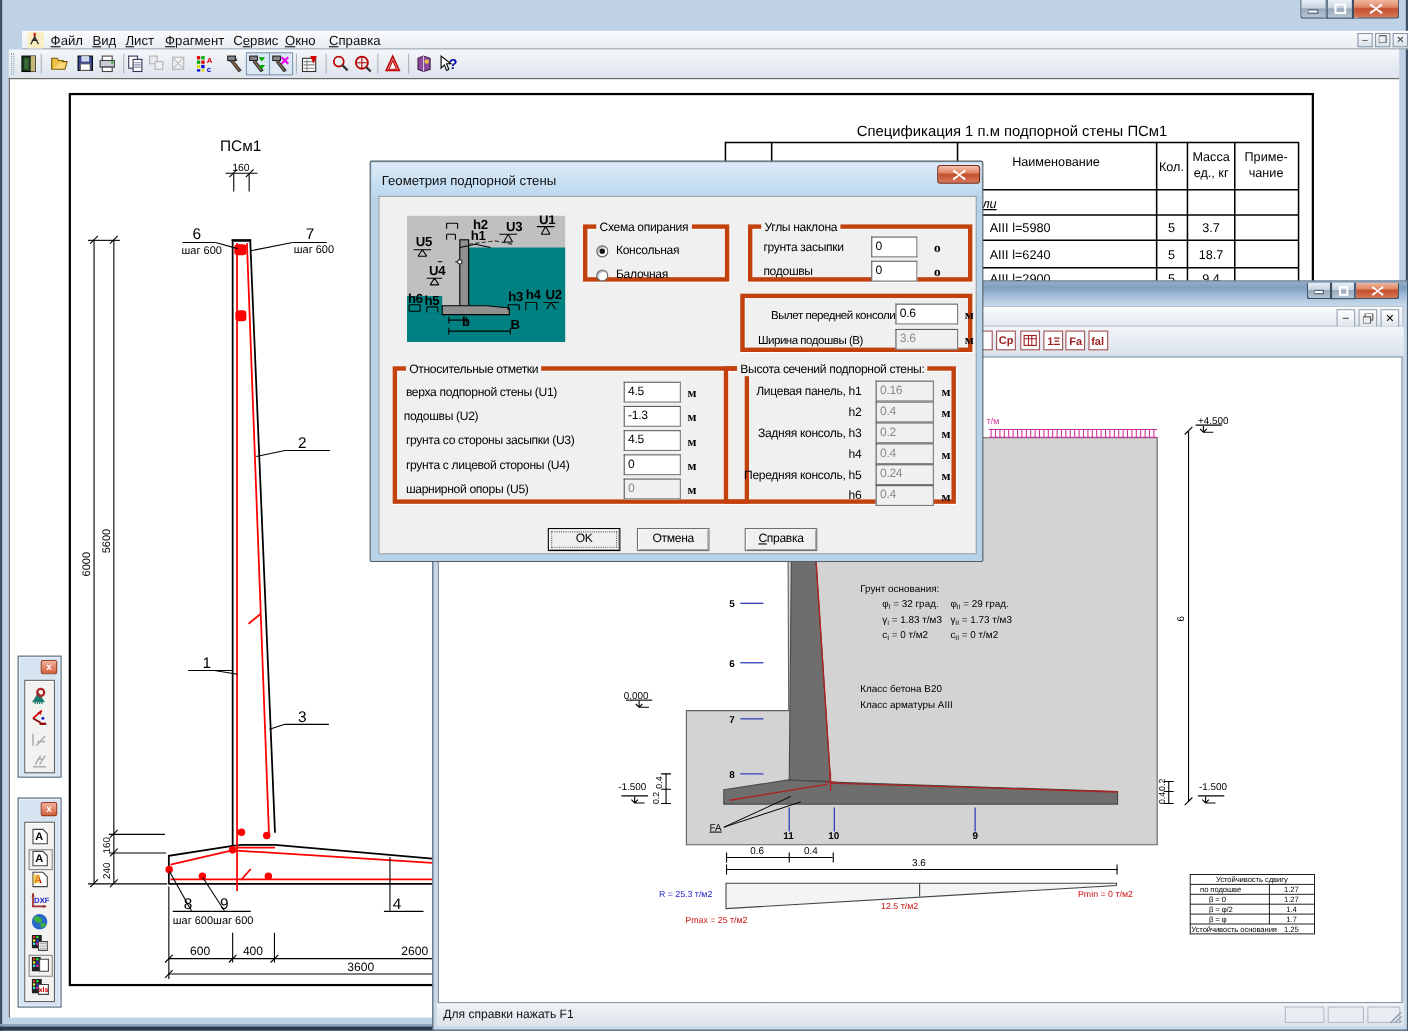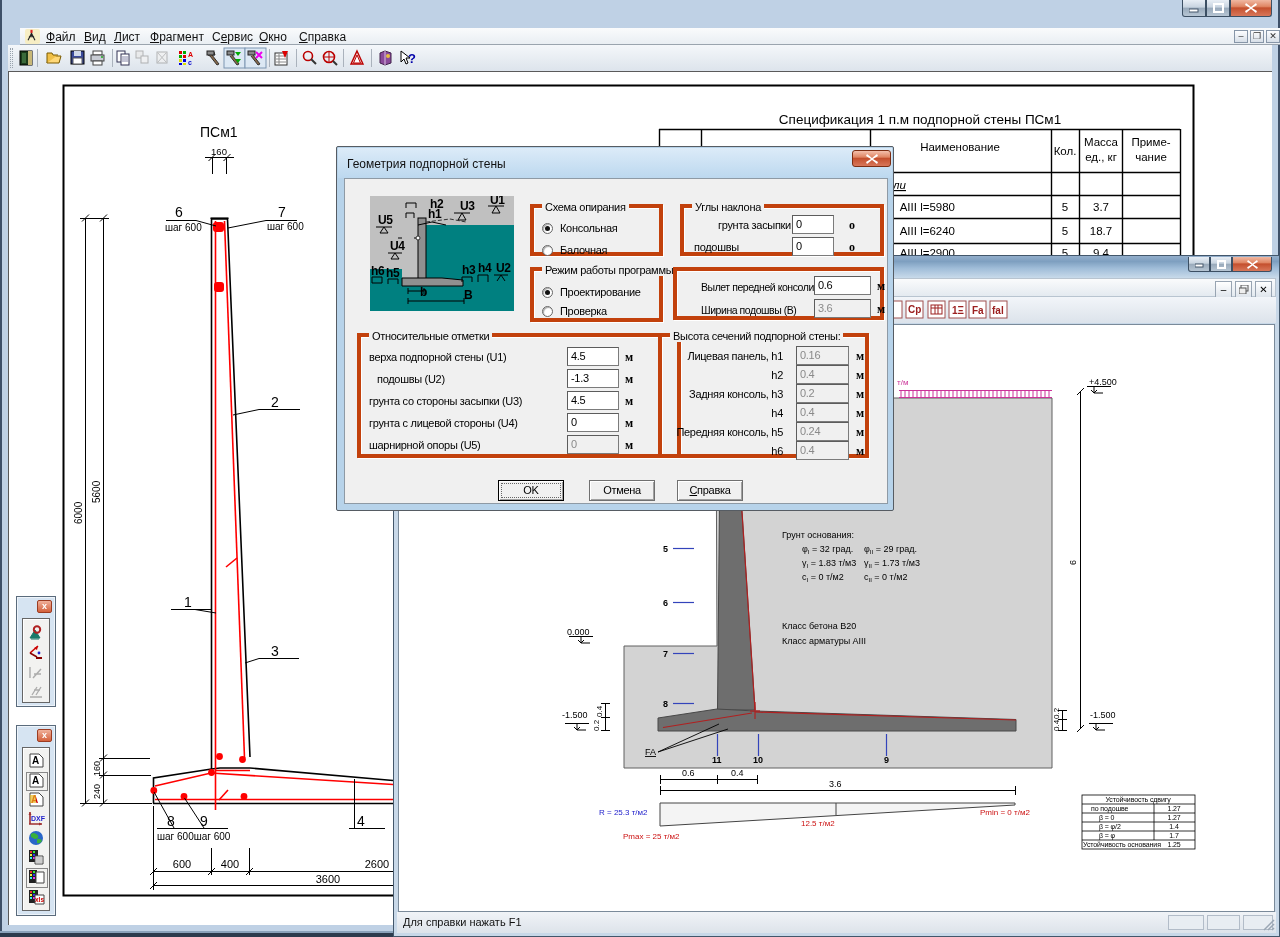--- a/index.html
+++ b/index.html
@@ -752,51 +752,44 @@
     <div class="group" style="left:185px;top:25px;width:133px;height:52px;">
       <div class="glabel">Схема опирания</div>
       <div class="radio sel" style="left:8px;top:15px;"></div>
       <div style="position:absolute;left:26px;top:14px;">Консольная</div>
       <div class="radio" style="left:8px;top:37px;"></div>
       <div style="position:absolute;left:26px;top:36px;">Балочная</div>
     </div>
 
     <div class="group" style="left:335px;top:25px;width:204px;height:52px;">
       <div class="glabel">Углы наклона</div>
-      <div style="position:absolute;left:10px;top:11px;margin-left:24px;">грунта засыпки</div>
+      <div style="position:absolute;left:10px;top:11px;">грунта засыпки</div>
       <div class="field" style="left:108px;top:7px;width:42px;">0</div>
       <div class="unit" style="left:165px;top:10px;">o</div>
       <div style="position:absolute;left:10px;top:33px;">подошвы</div>
       <div class="field" style="left:108px;top:29px;width:42px;">0</div>
       <div class="unit" style="left:165px;top:32px;">o</div>
     </div>
 
-    <div class="group" style="left:185px;top:88px;width:133px;height:55px;">
-      <div class="glabel">Режим работы программы</div>
-      <div class="radio sel" style="left:8px;top:16px;"></div>
-      <div style="position:absolute;left:26px;top:15px;">Проектирование</div>
-      <div class="radio" style="left:8px;top:35px;"></div>
-      <div style="position:absolute;left:26px;top:34px;">Проверка</div>
-    </div>
 
     <div class="group" style="left:328px;top:88px;width:211px;height:53px;">
       <div style="position:absolute;left:8px;top:10px;font-size:10.5px;letter-spacing:-0.45px;padding-left:16px;">Вылет передней консоли (b)</div>
       <div class="field" style="left:137px;top:5px;width:57px;">0.6</div>
       <div class="unit" style="left:200px;top:8px;">м</div>
-      <div style="position:absolute;left:24px;top:33px;font-size:10.5px;letter-spacing:-0.45px;">Ширина подошвы (В)</div>
+      <div style="position:absolute;left:12px;top:33px;font-size:10.5px;letter-spacing:-0.45px;">Ширина подошвы (В)</div>
       <div class="field dis" style="left:137px;top:28px;width:57px;">3.6</div>
       <div class="unit" style="left:200px;top:31px;">м</div>
     </div>
 
     <div class="group" style="left:12px;top:154px;width:324px;height:125px;">
       <div class="glabel">Относительные отметки</div>
       <div style="position:absolute;left:8px;top:14px;">верха подпорной стены (U1)</div>
       <div class="field" style="left:206px;top:10px;width:52px;">4.5</div>
       <div class="unit" style="left:264px;top:13px;">м</div>
-      <div style="position:absolute;left:16px;top:36px;">подошвы (U2)</div>
+      <div style="position:absolute;left:6px;top:36px;">подошвы (U2)</div>
       <div class="field" style="left:206px;top:32px;width:52px;">-1.3</div>
       <div class="unit" style="left:264px;top:35px;">м</div>
       <div style="position:absolute;left:8px;top:58px;">грунта со стороны засыпки (U3)</div>
       <div class="field" style="left:206px;top:54px;width:52px;">4.5</div>
       <div class="unit" style="left:264px;top:57px;">м</div>
       <div style="position:absolute;left:8px;top:80px;">грунта с лицевой стороны (U4)</div>
       <div class="field" style="left:206px;top:76px;width:52px;">0</div>
       <div class="unit" style="left:264px;top:79px;">м</div>
       <div style="position:absolute;left:8px;top:102px;">шарнирной опоры (U5)</div>
       <div class="field dis" style="left:206px;top:98px;width:52px;">0</div>
@@ -820,16 +813,16 @@
       <div style="position:absolute;left:0;width:121px;top:89px;text-align:right;">Передняя консоль, h5</div>
       <div class="field dis" style="left:134px;top:85px;width:53px;">0.24</div>
       <div class="unit" style="left:194px;top:88px;">м</div>
       <div style="position:absolute;left:0;width:121px;top:108px;text-align:right;">h6</div>
       <div class="field dis" style="left:134px;top:104px;width:53px;">0.4</div>
       <div class="unit" style="left:194px;top:107px;">м</div>
     </div>
 
     <div class="dbtn" style="left:153px;top:301px;width:66px;height:21px;border:1px solid #000;">
       <div style="position:absolute;left:2px;top:2px;right:2px;bottom:2px;border:1px dotted #666;"></div>OK</div>
-    <div class="dbtn" style="left:244px;top:301px;text-align:center;">Отмена</div>
+    <div class="dbtn" style="left:234px;top:301px;text-align:center;">Отмена</div>
     <div class="dbtn" style="left:332px;top:301px;"><u>С</u>правка</div>
   </div>
 </div>
 
 </body></html>

